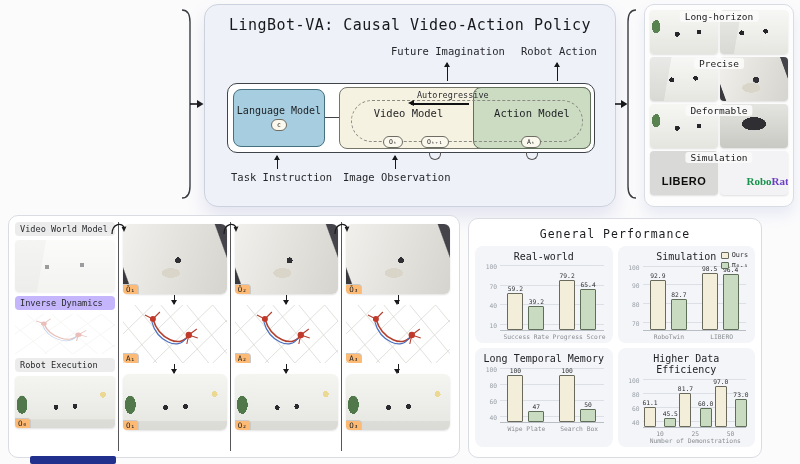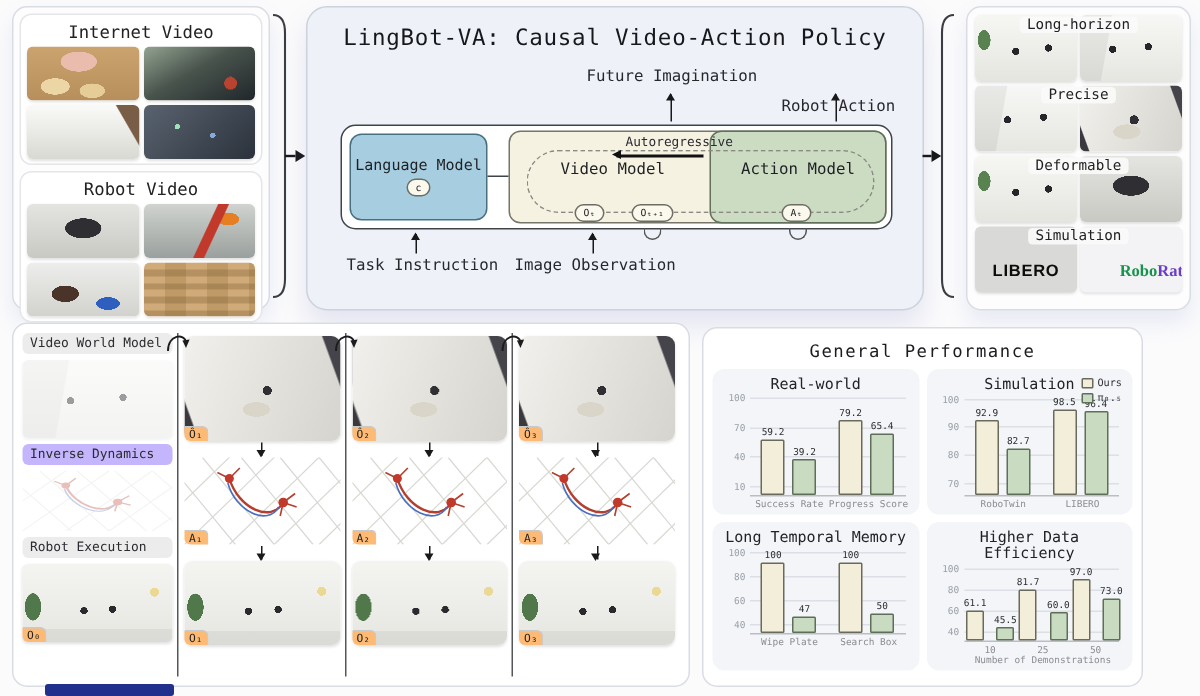--- a/index.html
+++ b/index.html
@@ -152,52 +152,32 @@
   .lg { display:flex; align-items:center; gap:3px; font-size:6.8px; color:#2f3134; }
   .sw { width:8px; height:7px; border:1px solid #666; border-radius:1px; }
 
   .blue-strip { position:absolute; left:30px; top:456px; width:86px; height:8px; background:#22308d; border-radius:2px; }
 </style>
 </head>
 <body>
 
 <div class="stage">
 
-  <div class="panel panel-sources">
-    <div class="src-card">
-      <div class="src-title">Internet Video</div>
-      <div class="img-grid">
-        <div class="ph p-dough"></div>
-        <div class="ph p-drive"></div>
-        <div class="ph p-draw"></div>
-        <div class="ph p-circuit"></div>
-      </div>
-    </div>
-    <div class="src-card">
-      <div class="src-title">Robot Video</div>
-      <div class="img-grid">
-        <div class="ph p-cloth"></div>
-        <div class="ph p-redtool"></div>
-        <div class="ph p-blueparts"></div>
-        <div class="ph p-warehouse"></div>
-      </div>
-    </div>
-  </div>
 
   <svg class="bracket" style="left:176px;" width="28" height="192" viewBox="0 0 28 192">
     <path d="M6,2 Q14,2 14,14 L14,178 Q14,190 6,190" fill="none" stroke="#3a3d42" stroke-width="1.4"></path>
     <path d="M14,96 H21" stroke="#17181a" stroke-width="1.6"></path>
     <polygon points="21,92 21,100 27.5,96" fill="#17181a"></polygon>
   </svg>
 
   <div class="panel panel-arch">
     <div class="arch-title">LingBot-VA: Causal Video-Action Policy</div>
 
     <div class="out-label" style="left:186px;">Future Imagination</div>
-    <div class="out-label" style="left:316px;margin-top:20px;">Robot Action</div>
+    <div class="out-label" style="left:316px;">Robot Action</div>
     <div class="arr-u" style="left:242px; top:58px; height:18px;"></div>
     <div class="arr-u" style="left:352px; top:58px; height:18px;"></div>
 
     <div class="arch-core"></div>
 
     <div class="vm-box"></div>
     <div class="am-box"></div>
     <div class="loop-dash"></div>
     <div class="vm-label mlabel">Video Model</div>
     <div class="am-label mlabel">Action Model</div>

